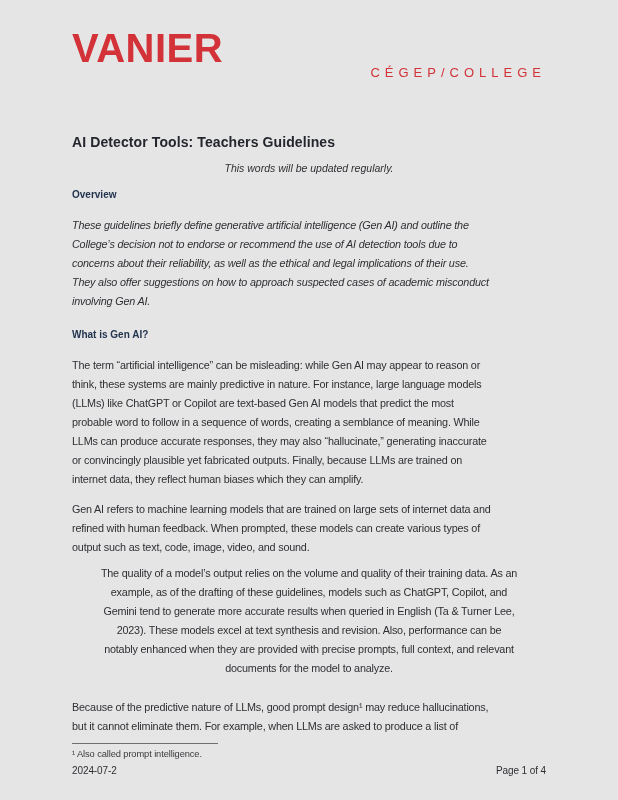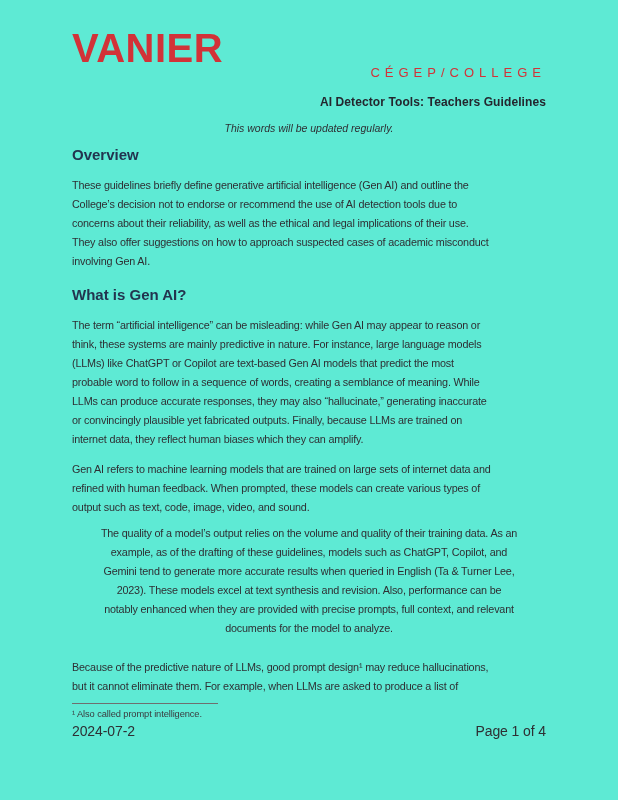--- a/index.html
+++ b/index.html
@@ -1,77 +1,77 @@
 <!DOCTYPE html>
 <html><head>
 <meta charset="utf-8">
 <style>
   * { margin:0; padding:0; box-sizing:border-box; }
   html,body { background:#ffffff; }
   .page {
     position:relative;
     width:618px; height:800px;
-    background:#5eead4;
+    background:#e5e5e5;
     font-family:"Liberation Sans", sans-serif;
     color:#2e2f33;
     padding:0 72px;
     overflow:hidden;
   }
   
   .logo { padding-top:29px; }
   .wordmark {
     font-size:40px; font-weight:bold; line-height:38px;
     color:#d23238; letter-spacing:0.5px;
   }
   .tagline {
     font-size:13px; line-height:11px; letter-spacing:5px;
     color:#d23238; padding-left:3px; font-weight:400;text-align:right;
   }
   
   .doc-title {
-    margin-top:16px; text-align:right;
-    font-size:12px; font-weight:bold; line-height:16px;
+    margin-top:56px; text-align:left;
+    font-size:14px; font-weight:bold; line-height:16px;
     color:#24262e; letter-spacing:0.1px;
   }
   .doc-subtitle {
     margin-top:11px; text-align:center;
     font-size:10.5px; font-style:italic; line-height:14px;
     color:#2e2f33;
   }
   
   .sec-heading {
-    font-size:15px; font-weight:bold; line-height:15px;
+    font-size:10px; font-weight:bold; line-height:15px;
     color:#22344f;
   }
   .h-overview { margin-top:12px; }
   .h-whatis  { margin-top:16px; }
   
   .para {
     font-size:10.8px; line-height:19px; letter-spacing:-0.18px;
     white-space:pre; color:#2e2f33;
   }
-  .p1 { margin-top:14px; }
+  .p1 { margin-top:14px;font-style:italic; }
   .p2 { margin-top:11px; }
   .p3 { margin-top:14px; }
   .p4 { margin-top:7px;text-align:center; }
   .p5 { margin-top:20px; }
   
   .footnote-rule {
     margin-top:7px; width:146px; height:0;
     border-top:1px solid #6f6f6f;
   }
   .footnote-text {
     margin-top:4px; font-size:9.3px; line-height:12px;
     color:#3a3a3e; letter-spacing:-0.1px;
   }
   
   .footer-row {
     margin-top:4px;
     display:flex; justify-content:space-between; align-items:baseline;
-    font-size:14px; line-height:14px; color:#2e2f33;
+    font-size:10px; line-height:14px; color:#2e2f33;
     letter-spacing:-0.1px;
   }
 </style>
 </head>
 <body>
 
 <div class="page">
 
   <div class="logo">
     <div class="wordmark">VANIER</div>

